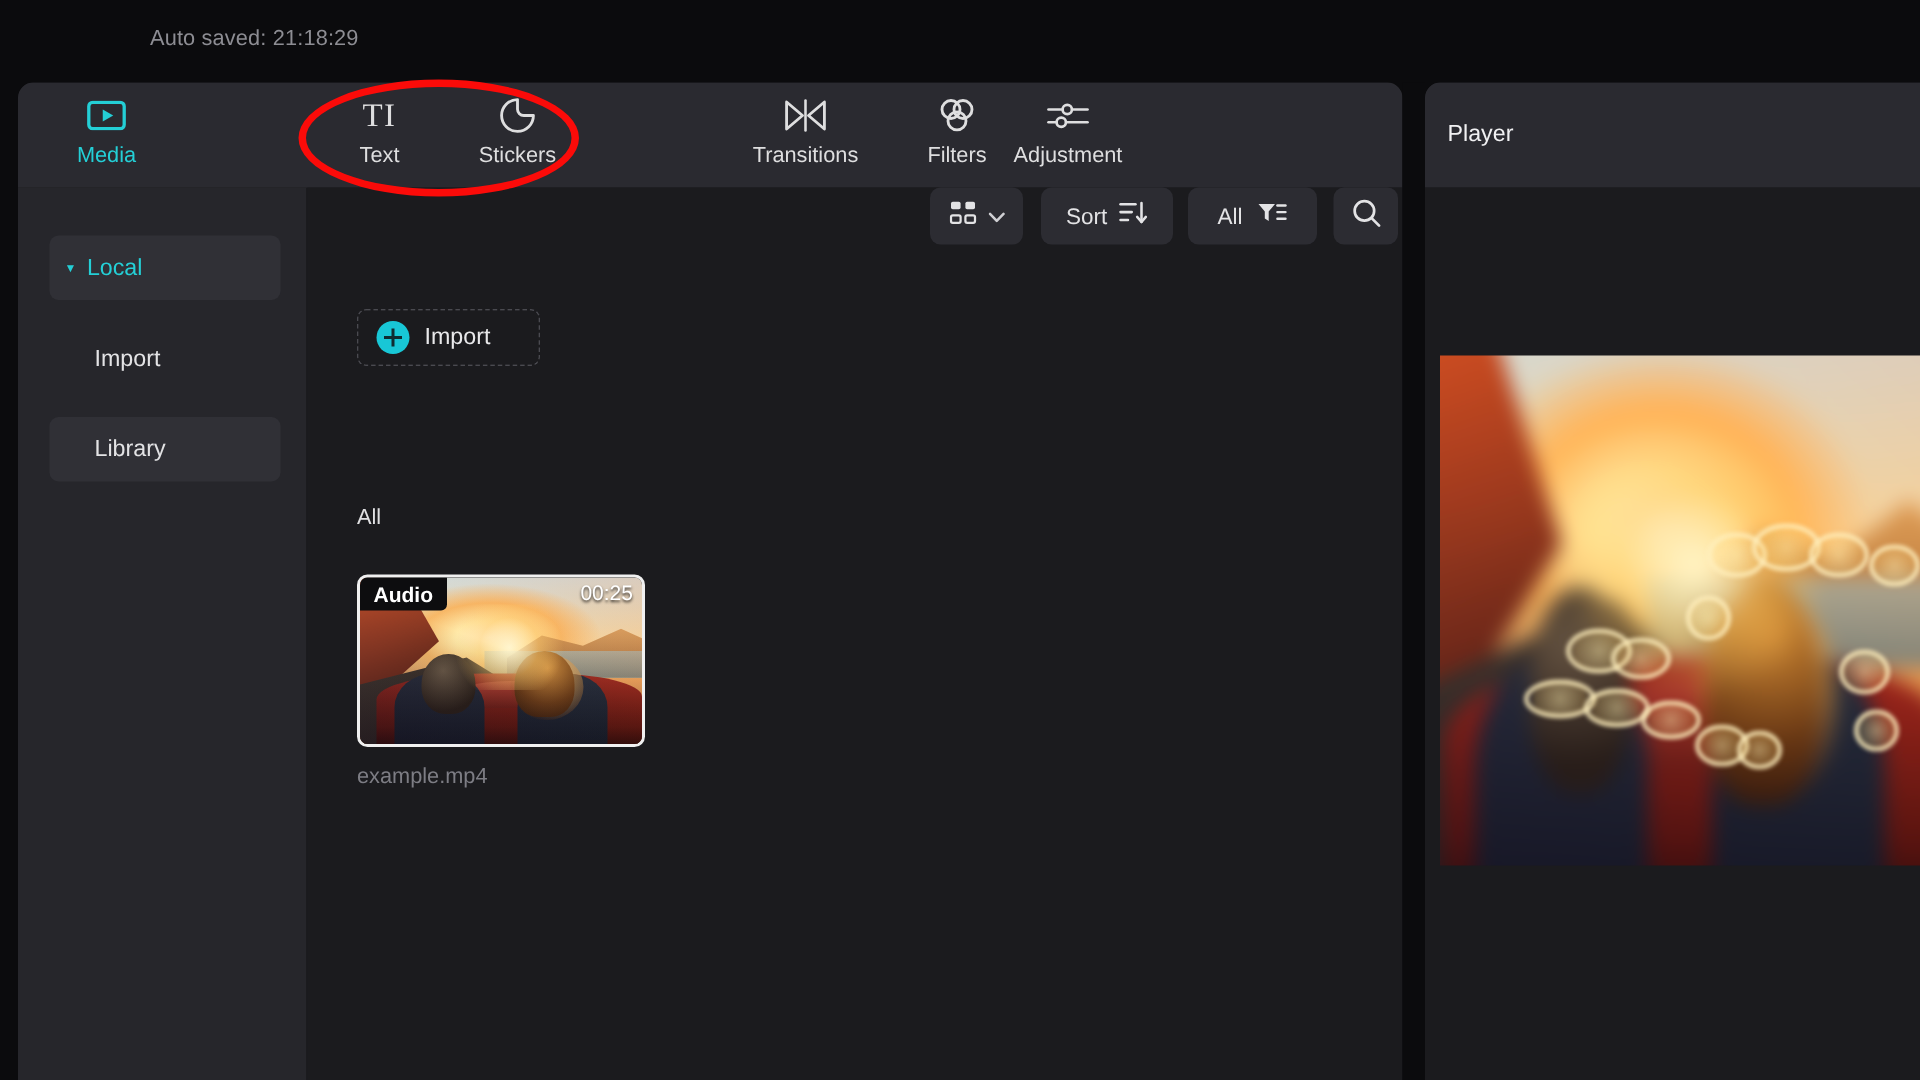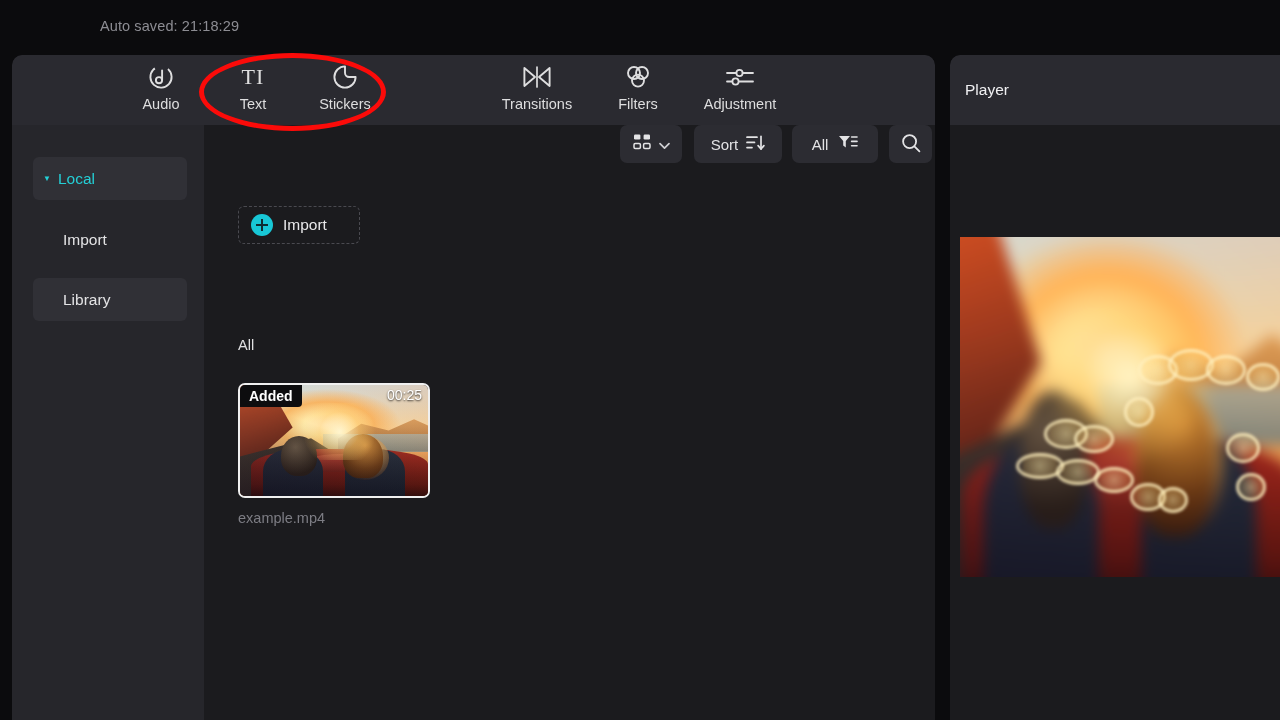--- a/index.html
+++ b/index.html
@@ -218,31 +218,30 @@
 
   <div class="topbar">
     <div class="autosave">Auto saved: 21:18:29</div>
     <div class="proj-title">0719</div>
   </div>
 
   <div class="leftpanel">
 
     <div class="tabbar">
 
-
-      <div class="tab" style="left:112px;width:74px;">
-        <span class="ticon">
-          <svg width="26" height="26" viewBox="0 0 26 26">
-            <circle cx="13" cy="13" r="10.6" fill="none" stroke="#dededf" stroke-width="1.9" stroke-dasharray="52 14" transform="rotate(-48 13 13)"></circle>
-            <circle cx="11" cy="16.2" r="3.1" fill="none" stroke="#dededf" stroke-width="1.9"></circle>
-            <path d="M14.1 16.2 V6.4" fill="none" stroke="#dededf" stroke-width="1.9" stroke-linecap="round"></path>
-          </svg>
-        </span>
-        <span class="tlabel">Audio</span>
-      </div>
+      <div class="tab active" style="left:22px;width:74px;">
+        <span class="ticon">
+          <svg width="26" height="20" viewBox="0 0 26 20">
+            <rect x="1.2" y="1.2" width="23.6" height="17.6" rx="2.6" fill="none" stroke="#24cfd6" stroke-width="2.2"></rect>
+            <polygon points="10.5,6 17.5,10 10.5,14" fill="#24cfd6"></polygon>
+          </svg>
+        </span>
+        <span class="tlabel">Media</span>
+      </div>
+
 
       <div class="tab" style="left:210px;width:62px;">
         <span class="ticon">
           <span class="ti-text">TI</span>
         </span>
         <span class="tlabel">Text</span>
       </div>
 
       <div class="tab" style="left:288px;width:90px;">
         <span class="ticon">
@@ -270,21 +269,21 @@
         <span class="ticon">
           <svg width="26" height="24" viewBox="0 0 26 24">
             <circle cx="9" cy="8" r="6" fill="none" stroke="#dededf" stroke-width="1.9"></circle>
             <circle cx="17" cy="8" r="6" fill="none" stroke="#dededf" stroke-width="1.9"></circle>
             <circle cx="13" cy="15.6" r="6" fill="none" stroke="#dededf" stroke-width="1.9"></circle>
           </svg>
         </span>
         <span class="tlabel">Filters</span>
       </div>
 
-      <div class="tab" style="left:664px;width:128px;">
+      <div class="tab" style="left:636px;width:128px;">
         <span class="ticon">
           <svg width="30" height="22" viewBox="0 0 30 22">
             <path d="M2 7 H11" stroke="#dededf" stroke-width="1.8" stroke-linecap="round"></path>
             <path d="M18 7 H28" stroke="#dededf" stroke-width="1.8" stroke-linecap="round"></path>
             <circle cx="14.5" cy="7" r="3.1" fill="none" stroke="#dededf" stroke-width="1.8"></circle>
             <path d="M2 15.5 H7" stroke="#dededf" stroke-width="1.8" stroke-linecap="round"></path>
             <path d="M14 15.5 H28" stroke="#dededf" stroke-width="1.8" stroke-linecap="round"></path>
             <circle cx="10.5" cy="15.5" r="3.1" fill="none" stroke="#dededf" stroke-width="1.8"></circle>
           </svg>
         </span>
@@ -377,21 +376,21 @@
               <div class="dash"></div>
               <div class="seatL"></div>
               <div class="seatR"></div>
               <div class="headA"></div>
               <div class="hairB"></div>
               <div class="headB"></div>
               <div class="glow"></div>
               <div class="warm"></div>
             </div>
           </div>
-          <div class="badge-added">Added</div>
+          <div class="badge-added">Audio</div>
           <div class="badge-dur">00:25</div>
         </div>
         <div class="card-name">example.mp4</div>
       </div>
 
     </div>
   </div>
 
   <div class="annot"></div>
 

